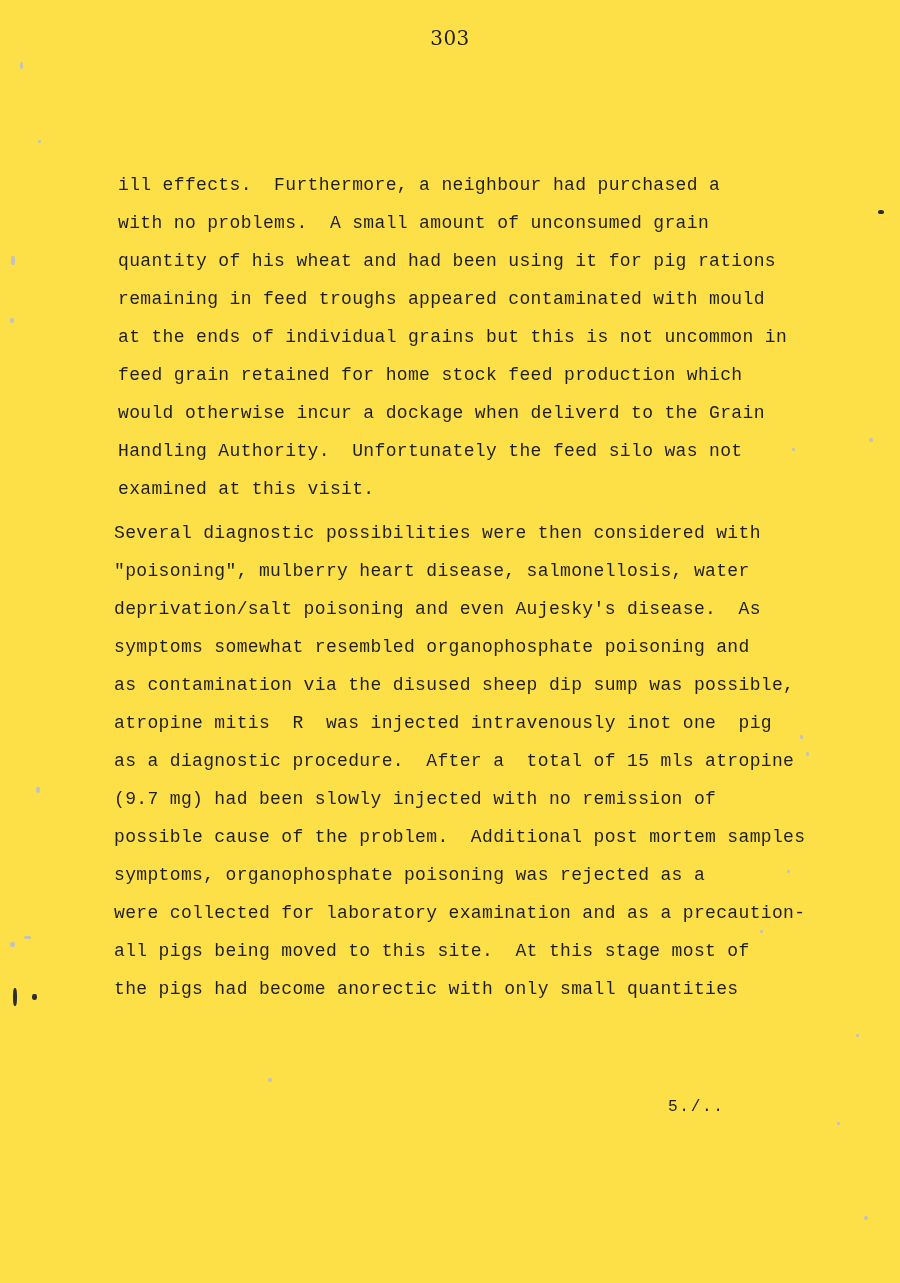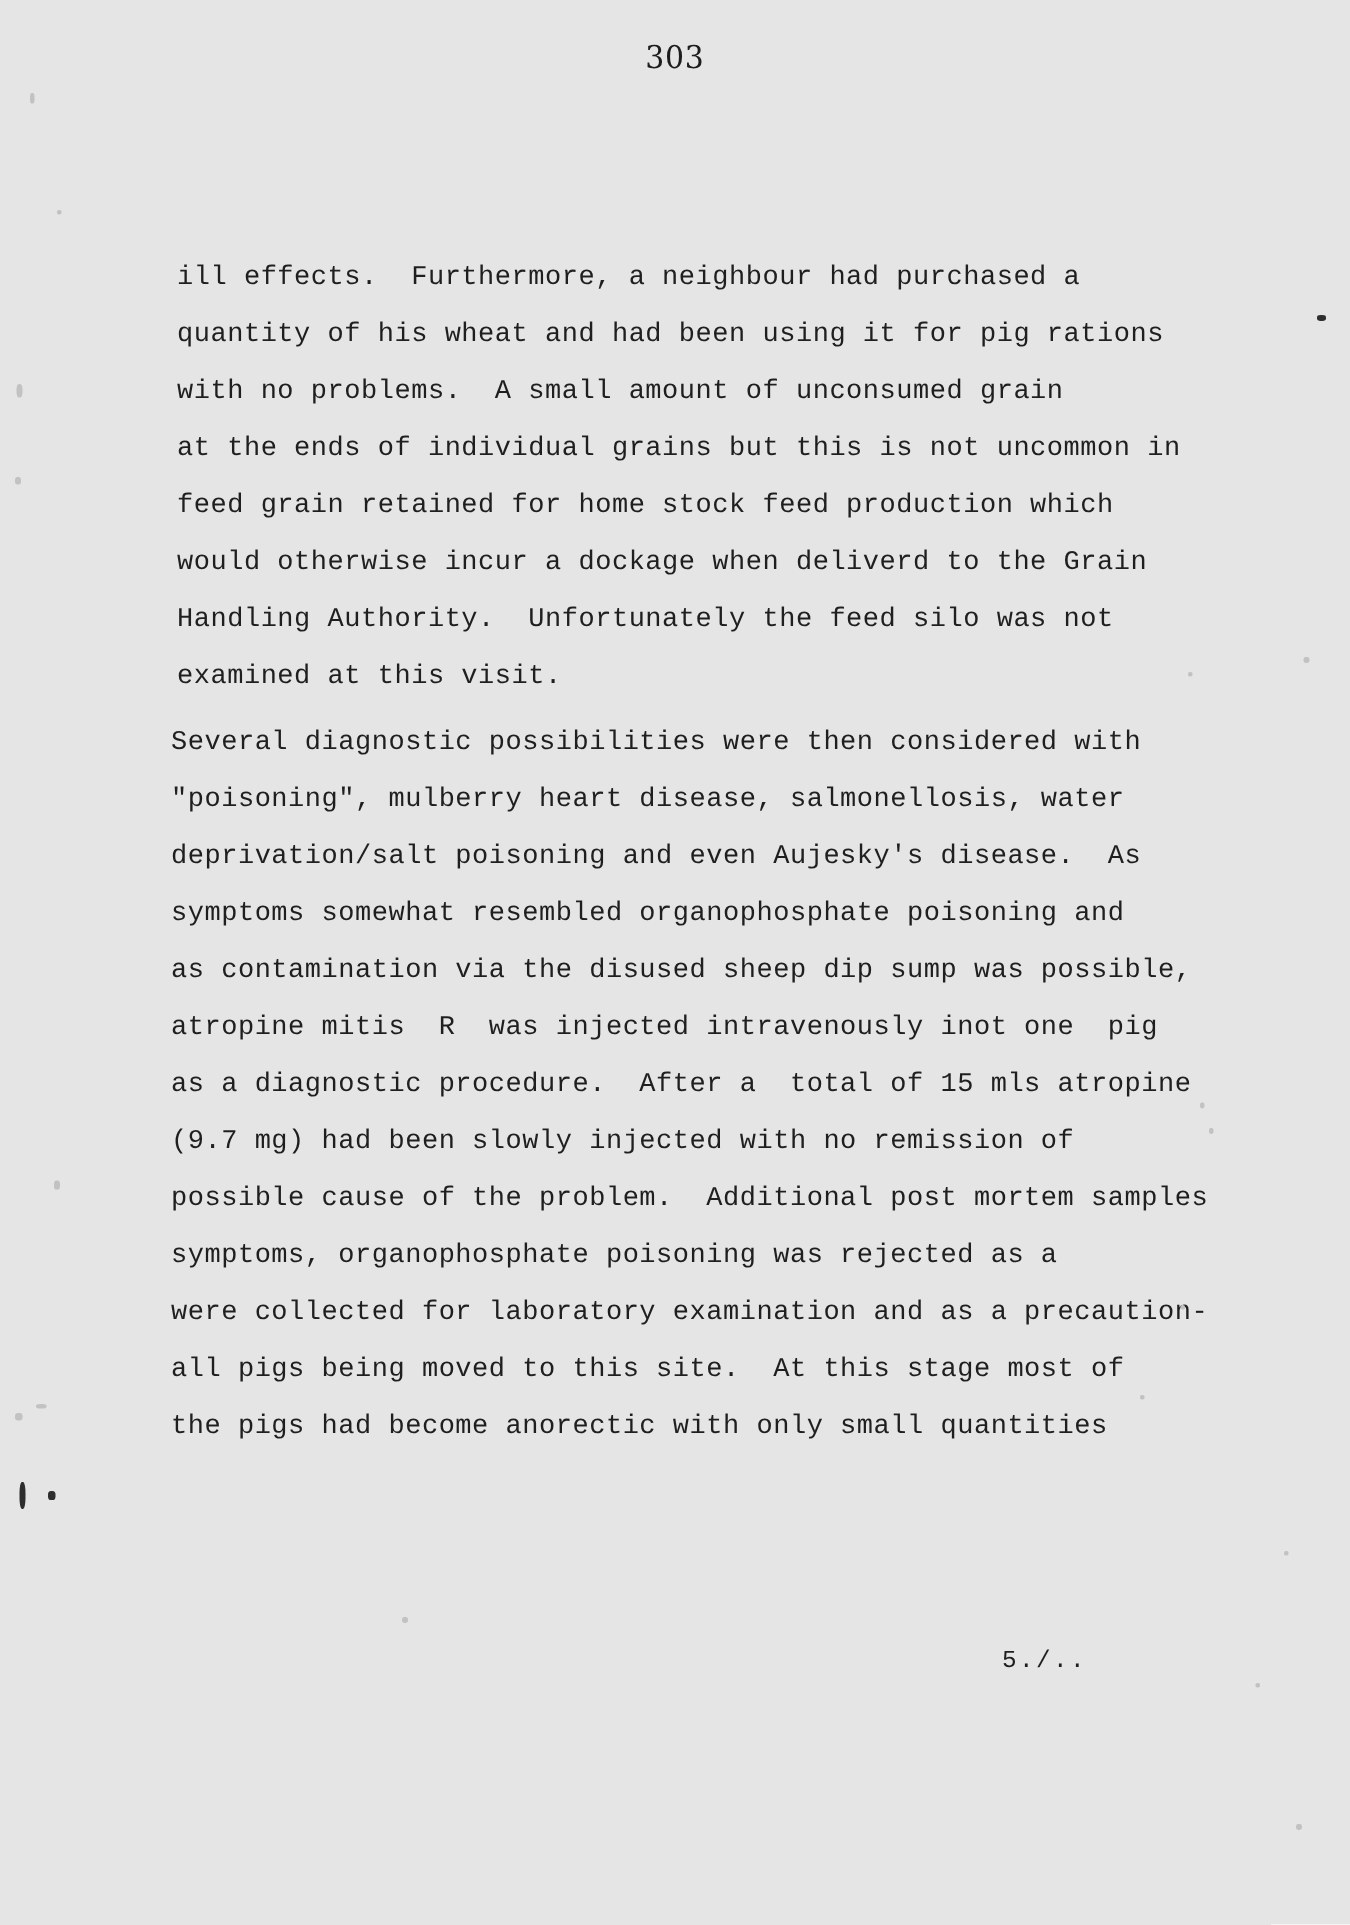--- a/index.html
+++ b/index.html
@@ -6,21 +6,21 @@
   html, body {
     margin: 0;
     padding: 0;
     background: #ffffff;
   }
 
   #page {
     position: relative;
     width: 900px;
     height: 1283px;
-    background: #e5e5e5;
+    background: #fde047;
     overflow: hidden;
     font-family: "Liberation Mono", "DejaVu Sans Mono", monospace;
     color: #1a1a1a;
   }
 
   
   .page-number {
     position: absolute;
     top: 26px;
     left: 0;
@@ -87,22 +87,23 @@
 <body>
 
 <div id="page">
 
   <div class="page-number">303</div>
 
   <div class="body-text">
 
     <div class="para">
       <span class="line">ill effects.  Furthermore, a neighbour had purchased a</span>
+      <span class="line">with no problems.  A small amount of unconsumed grain</span>
       <span class="line">quantity of his wheat and had been using it for pig rations</span>
-      <span class="line">with no problems.  A small amount of unconsumed grain</span>
+      <span class="line">remaining in feed troughs appeared contaminated with mould</span>
       <span class="line">at the ends of individual grains but this is not uncommon in</span>
       <span class="line">feed grain retained for home stock feed production which</span>
       <span class="line">would otherwise incur a dockage when deliverd to the Grain</span>
       <span class="line">Handling Authority.  Unfortunately the feed silo was not</span>
       <span class="line">examined at this visit.</span>
     </div>
 
     <div class="para hanging">
       <span class="line">Several diagnostic possibilities were then considered with</span>
       <span class="line">"poisoning", mulberry heart disease, salmonellosis, water</span>

